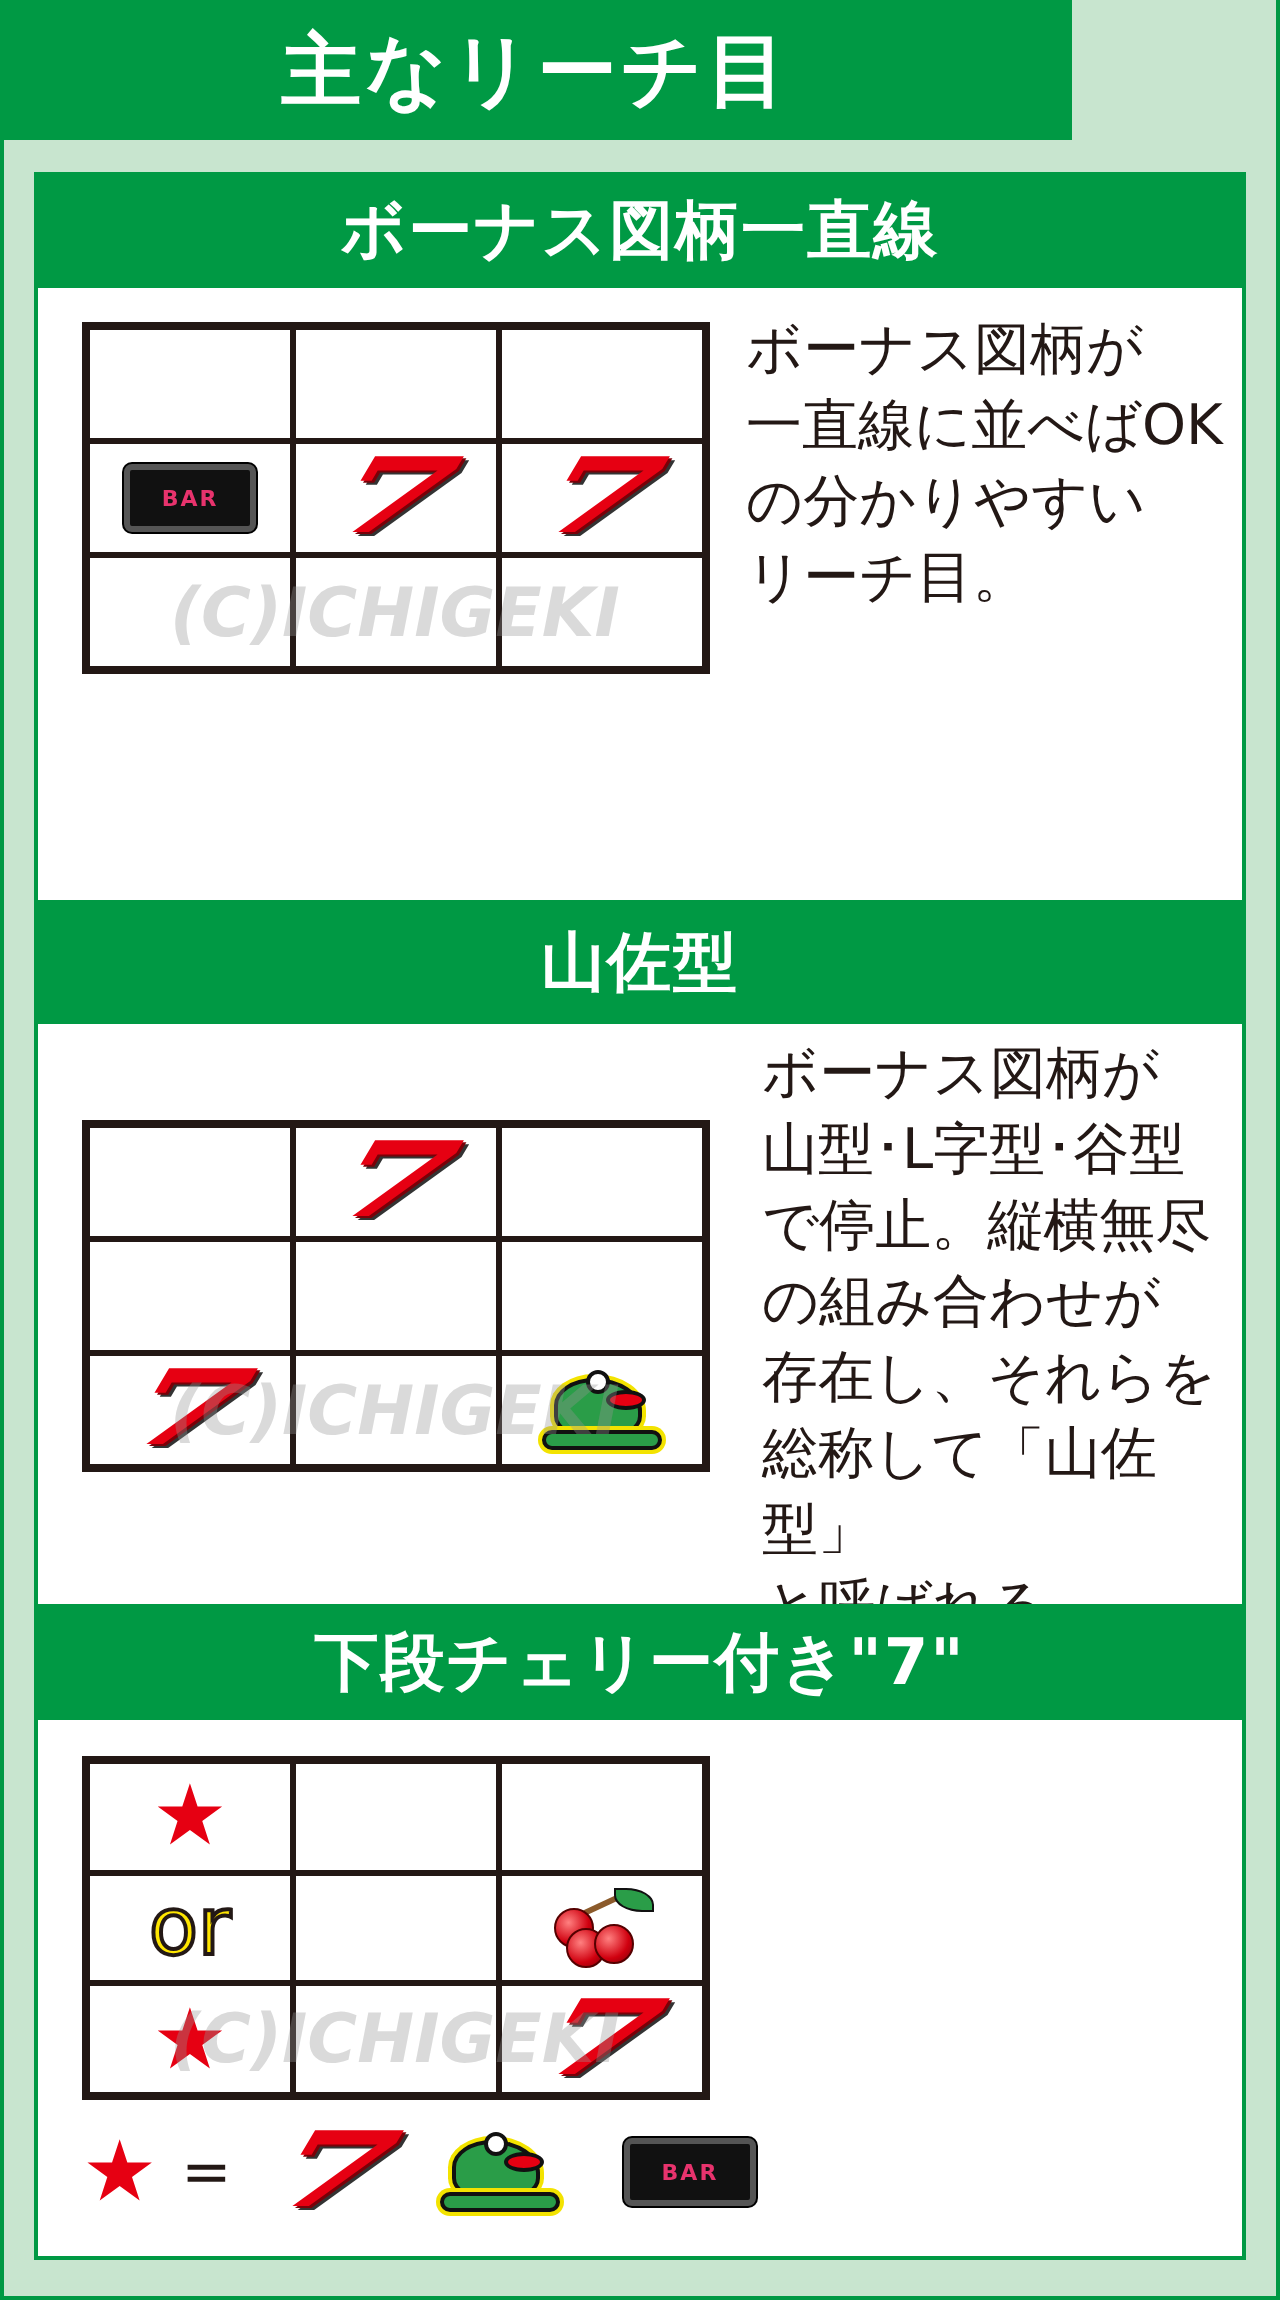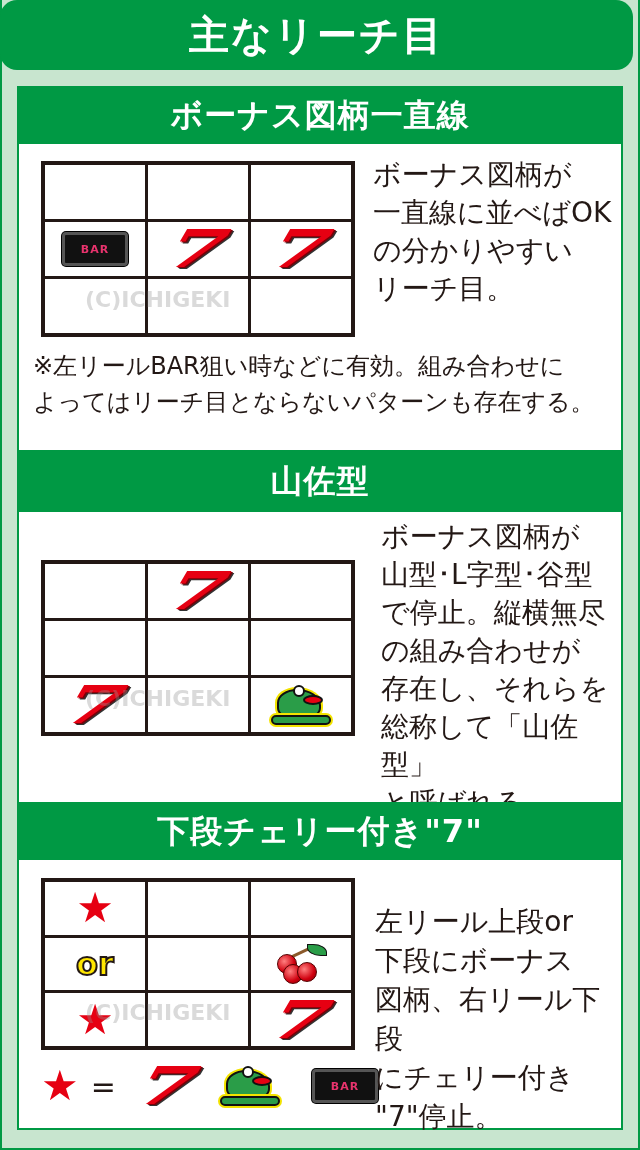--- a/index.html
+++ b/index.html
@@ -1,34 +1,34 @@
 <!DOCTYPE html>
 <html><head>
 <meta charset="utf-8">
 <style>
   * { box-sizing: border-box; margin: 0; padding: 0; }
   html, body { width: 640px; height: 1150px; background: #c8e5cf; overflow: hidden; }
   body { font-family: "DejaVu Sans", "Liberation Sans", sans-serif; position: relative; }
   .outer { position: absolute; left: 0; top: 0; width: 640px; height: 1150px; border: 2px solid #009944; border-top: none; background: #c8e5cf; }
-  .main-header { position: absolute; left: 0; top: 0; width: 633px; height: 70px; background: #009944; display: flex; align-items: center; justify-content: center; border-radius: 17px; }
+  .main-header { position: absolute; left: 0; top: 0; width: 536px; height: 70px; background: #009944; display: flex; align-items: center; justify-content: center; }
   .main-title { color: #fff; font-size: 40px; font-weight: bold; letter-spacing: 2px; }
   .section { position: absolute; left: 17px; width: 606px; border: 2px solid #009944; background: #fff; }
   .sec-header { height: 56px; background: #009944; display: flex; align-items: center; justify-content: center; }
   .sec-title { color: #fff; font-size: 32px; font-weight: bold; letter-spacing: 1px; }
   .sec-body { position: relative; }
   .reel-grid { position: absolute; display: grid; grid-template-columns: repeat(3, 1fr); grid-template-rows: repeat(3, 1fr); border: 4px solid #231815; background: #231815; gap: 3px; }
   .cell { background: #fff; display: flex; align-items: center; justify-content: center; position: relative; overflow: hidden; }
-  .watermark { position: absolute; font-family: "DejaVu Sans", sans-serif; font-weight: bold; color: rgba(150,150,150,0.35); font-size: 22px; letter-spacing: 0px; pointer-events: none; white-space: nowrap; }
+  .watermark { position: absolute; font-family: "DejaVu Sans", sans-serif; font-weight: bold; color: rgba(150,150,150,0.35); font-size: 34px; letter-spacing: 0px; pointer-events: none; white-space: nowrap; font-style: italic; }
   .desc { position: absolute; color: #231815; font-size: 28px; line-height: 38px; white-space: pre-line; }
   .note { position: absolute; left: 14px; color: #231815; font-size: 24px; line-height: 36px; white-space: pre-line; }
   .bar-sym { width: 66px; height: 34px; background: #111; border: 3px solid #555; border-radius: 4px; box-shadow: 0 0 0 1px #000; display: flex; align-items: center; justify-content: center; }
   .bar-sym span { color: #e8336d; font-size: 11px; font-weight: bold; font-family: "DejaVu Sans", sans-serif; letter-spacing: 1px; }
   .seven { color: #e60012; font-size: 52px; font-weight: bold; font-style: italic; font-family: "DejaVu Serif", serif; line-height: 1; transform: scaleX(1.6) skewX(-10deg); text-shadow: 1px 1px 0 #7a0008, 2px 2px 0 #333; }
   .star { color: #e60012; font-size: 42px; line-height: 1; }
-  .or { color: #ffe600; font-size: 32px; font-weight: bold; -webkit-text-stroke: 2px #231815; font-family: "DejaVu Sans", sans-serif; }
+  .or { color: #ffe600; font-size: 40px; font-weight: normal; -webkit-text-stroke: 2px #231815; font-family: "DejaVu Sans", sans-serif; }
   .frog { width: 60px; height: 44px; position: relative; }
   .frog .body { position: absolute; left: 6px; top: 6px; width: 44px; height: 30px; background: #2a9d48; border: 2px solid #111; border-radius: 50% 60% 40% 40%; box-shadow: 0 0 0 2px #f3e300; }
   .frog .mouth { position: absolute; left: 32px; top: 12px; width: 20px; height: 10px; background: #e60012; border: 2px solid #111; border-radius: 50%; }
   .frog .eye { position: absolute; left: 22px; top: 2px; width: 12px; height: 12px; background: #fff; border: 2px solid #111; border-radius: 50%; }
   .frog .feet { position: absolute; left: 0; top: 32px; width: 60px; height: 10px; background: #2a9d48; border: 2px solid #111; border-radius: 6px; box-shadow: 0 0 0 2px #f3e300; }
   .cherry { position: relative; width: 56px; height: 44px; }
   .cherry .c { position: absolute; width: 20px; height: 20px; background: radial-gradient(circle at 35% 35%, #ff8080, #d0000f 60%, #7a0008); border-radius: 50%; border: 1px solid #500; }
   .cherry .leaf { position: absolute; left: 34px; top: 2px; width: 20px; height: 12px; background: #2a9d48; border-radius: 0 70% 0 70%; border: 1px solid #111; }
   .cherry .stem { position: absolute; left: 18px; top: 8px; width: 24px; height: 3px; background: #8b5a2b; transform: rotate(-25deg); }
   .legend { position: absolute; left: 22px; top: 200px; display: flex; align-items: center; gap: 12px; }
@@ -65,22 +65,20 @@
         </div>
       <div class="cell"></div>
       <div class="cell"></div>
       <div class="cell"></div>
       <span class="watermark" style="left:40px; top:122px;">(C)ICHIGEKI</span>
     </div>
     <div class="desc" style="left:354px; top:12px;">ボーナス図柄が
 一直線に並べばOK
 の分かりやすい
 リーチ目。</div>
-    <div class="note" style="top:204px;">※左リールBAR狙い時などに有効。組み合わせに
-よってはリーチ目とならないパターンも存在する。</div>
   </div>
 </div>
 
 <div class="section" style="top:450px; height:418px;">
   <div class="sec-header" style="height:60px;">
     <span class="sec-title">山佐型</span>
   </div>
   <div class="sec-body" style="height:280px;">
     <div class="reel-grid" style="left:22px; top:48px; width:314px; height:176px;">
       <div class="cell"></div>
@@ -155,19 +153,14 @@
       <div class="frog">
           <div class="body"></div>
           <div class="feet"></div>
           <div class="mouth"></div>
           <div class="eye"></div>
         </div>
       <div class="bar-sym" style="margin-left:20px;">
           <span>BAR</span>
         </div>
     </div>
-    <div class="desc" style="left:356px; top:42px; line-height:39px;">左リール上段or
-下段にボーナス
-図柄、右リール下段
-にチェリー付き
-"7"停止。</div>
   </div>
 </div>
 
 </body></html>

